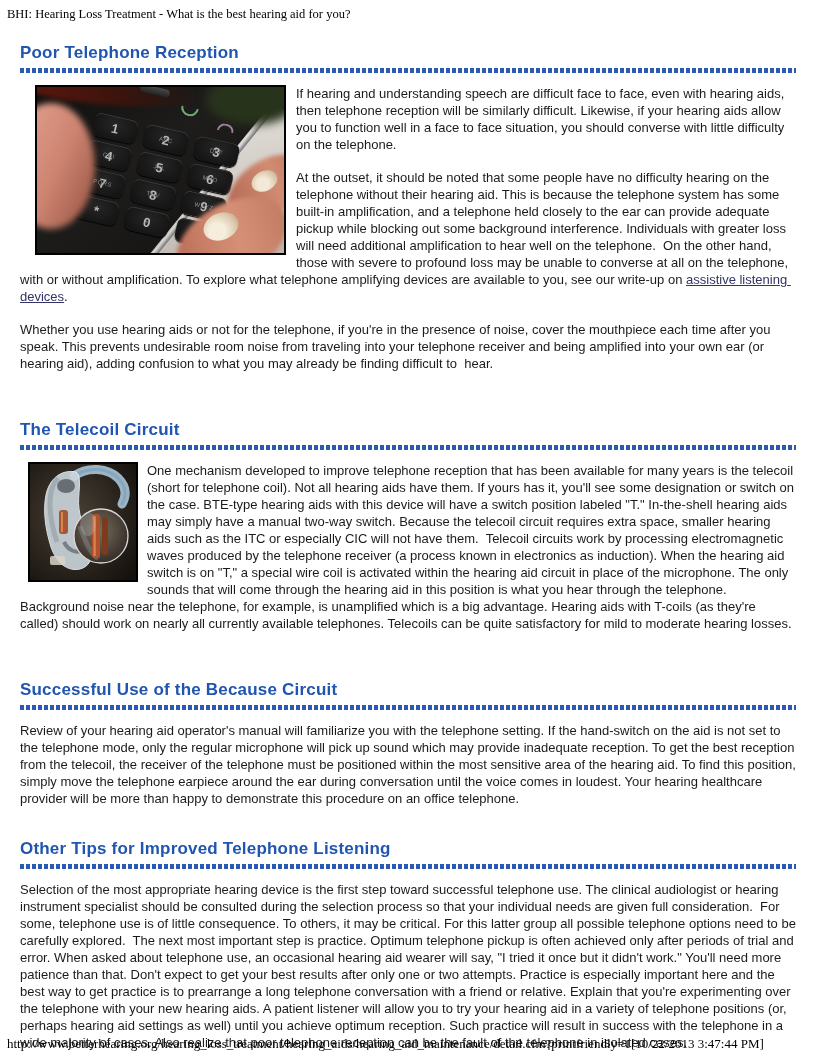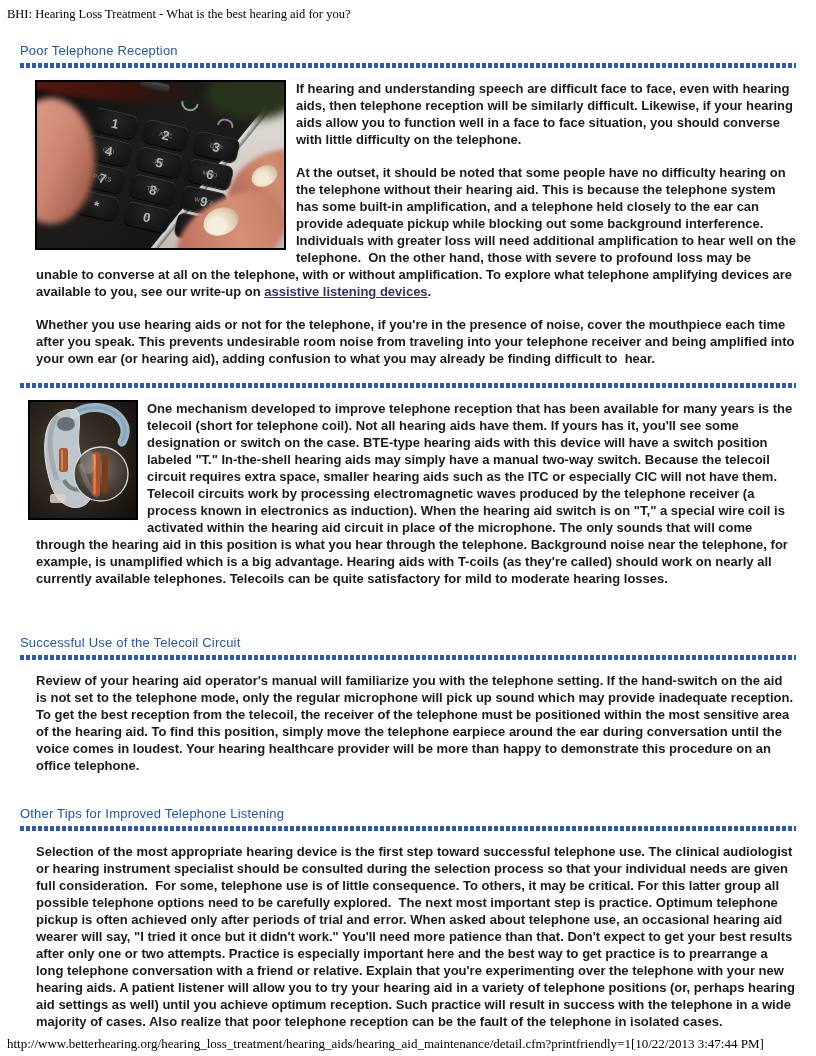--- a/index.html
+++ b/index.html
@@ -8,34 +8,33 @@
     background:#ffffff; color:#1b1b1b;
     font-family:"Liberation Sans", sans-serif;
   }
   .doc-header {
     margin:7px 12px 0 7px;
     font-family:"Liberation Serif", serif;
     font-size:12.5px; color:#000;
   }
   .content { margin:0 20px; }
   h2.section-title {
-    margin:32px 0 5px 0; font-size:13px; font-weight:normal;
+    margin:32px 0 5px 0; font-size:17px; font-weight:bold;
     letter-spacing:0.2px; color:var(--heading-blue, #2055b0);
   }
   h2.mt-first { margin-top:21px; }
   h2.mt-mid   { }
   .rule {
     height:5px; margin:0 0 12px 0;
     background:repeating-linear-gradient(90deg, var(--rule-blue,#2b5ab5) 0 4px, transparent 4px 6px);
   }
   .section-body { overflow:hidden; }
   p.body-text {
-    margin:0 0 16px 16px; font-size:13px; line-height:17px;
+    margin:0 0 16px 0; font-size:13px; line-height:17px;
     white-space:pre-wrap;
-    font-weight:bold;
   }
   a.inline-link { color:var(--link-navy,#333366); text-decoration:underline; cursor:pointer; }
   .doc-footer {
     position:absolute; left:7px; bottom:4px;
     font-family:"Liberation Serif", serif; font-size:13px; color:#000;
     white-space:nowrap;
     text-align:right;
   }
 
   
@@ -183,20 +182,21 @@
       <div class="ph-finger1"></div>
       <div class="ph-nail1"></div>
     </figure>
 
     <p class="body-text">If hearing and understanding speech are difficult face to face, even with hearing aids, then telephone reception will be similarly difficult. Likewise, if your hearing aids allow you to function well in a face to face situation, you should converse with little difficulty on the telephone.</p>
     <p class="body-text"><span>At the outset, it should be noted that some people have no difficulty hearing on the telephone without their hearing aid. This is because the telephone system has some built-in amplification, and a telephone held closely to the ear can provide adequate pickup while blocking out some background interference. Individuals with greater loss will need additional amplification to hear well on the telephone.  On the other hand, those with severe to profound loss may be unable to converse at all on the telephone, with or without amplification. To explore what telephone amplifying devices are available to you, see our write-up on </span><a class="inline-link" href="#">assistive listening devices</a><span>.</span></p>
     <p class="body-text">Whether you use hearing aids or not for the telephone, if you're in the presence of noise, cover the mouthpiece each time after you speak. This prevents undesirable room noise from traveling into your telephone receiver and being amplified into your own ear (or hearing aid), adding confusion to what you may already be finding difficult to  hear.</p>
     <div class="clear"></div>
   </div>
 
+  <h2 class="section-title">The Telecoil Circuit</h2>
   <div class="rule"></div>
   <div class="section-body">
 
     <figure class="photo-aid">
       <svg width="106" height="116" viewBox="0 0 106 116">
         <defs>
           <radialGradient id="hbg" cx="40%" cy="45%" r="75%">
             <stop offset="0%" stop-color="#4a4238"></stop>
             <stop offset="60%" stop-color="#2a241d"></stop>
             <stop offset="100%" stop-color="#15110d"></stop>
@@ -227,21 +227,21 @@
         <rect x="63.5" y="52" width="2.2" height="40" fill="#e08a55" opacity="0.9"></rect>
         <rect x="72" y="53" width="6" height="38" rx="3" fill="#7e3a1c"></rect>
         <ellipse cx="58" cy="60" rx="8" ry="12" fill="#c9d2d8" opacity="0.25"></ellipse>
       </svg>
     </figure>
 
     <p class="body-text">One mechanism developed to improve telephone reception that has been available for many years is the telecoil (short for telephone coil). Not all hearing aids have them. If yours has it, you'll see some designation or switch on the case. BTE-type hearing aids with this device will have a switch position labeled "T." In-the-shell hearing aids may simply have a manual two-way switch. Because the telecoil circuit requires extra space, smaller hearing aids such as the ITC or especially CIC will not have them.  Telecoil circuits work by processing electromagnetic waves produced by the telephone receiver (a process known in electronics as induction). When the hearing aid switch is on "T," a special wire coil is activated within the hearing aid circuit in place of the microphone. The only sounds that will come through the hearing aid in this position is what you hear through the telephone. Background noise near the telephone, for example, is unamplified which is a big advantage. Hearing aids with T-coils (as they're called) should work on nearly all currently available telephones. Telecoils can be quite satisfactory for mild to moderate hearing losses.</p>
     <div class="clear"></div>
   </div>
 
-  <h2 class="section-title">Successful Use of the Telecoil Circuit</h2>
+  <h2 class="section-title">Successful Use of the Because Circuit</h2>
   <div class="rule"></div>
   <p class="body-text">Review of your hearing aid operator's manual will familiarize you with the telephone setting. If the hand-switch on the aid is not set to the telephone mode, only the regular microphone will pick up sound which may provide inadequate reception. To get the best reception from the telecoil, the receiver of the telephone must be positioned within the most sensitive area of the hearing aid. To find this position, simply move the telephone earpiece around the ear during conversation until the voice comes in loudest. Your hearing healthcare provider will be more than happy to demonstrate this procedure on an office telephone.</p>
 
   <h2 class="section-title mt-mid">Other Tips for Improved Telephone Listening</h2>
   <div class="rule"></div>
   <p class="body-text">Selection of the most appropriate hearing device is the first step toward successful telephone use. The clinical audiologist or hearing instrument specialist should be consulted during the selection process so that your individual needs are given full consideration.  For some, telephone use is of little consequence. To others, it may be critical. For this latter group all possible telephone options need to be carefully explored.  The next most important step is practice. Optimum telephone pickup is often achieved only after periods of trial and error. When asked about telephone use, an occasional hearing aid wearer will say, "I tried it once but it didn't work." You'll need more patience than that. Don't expect to get your best results after only one or two attempts. Practice is especially important here and the best way to get practice is to prearrange a long telephone conversation with a friend or relative. Explain that you're experimenting over the telephone with your new hearing aids. A patient listener will allow you to try your hearing aid in a variety of telephone positions (or, perhaps hearing aid settings as well) until you achieve optimum reception. Such practice will result in success with the telephone in a wide majority of cases. Also realize that poor telephone reception can be the fault of the telephone in isolated cases.</p>
 
 </div>
 
 <div class="doc-footer">http://www.betterhearing.org/hearing_loss_treatment/hearing_aids/hearing_aid_maintenance/detail.cfm?printfriendly=1[10/22/2013 3:47:44 PM]</div>

